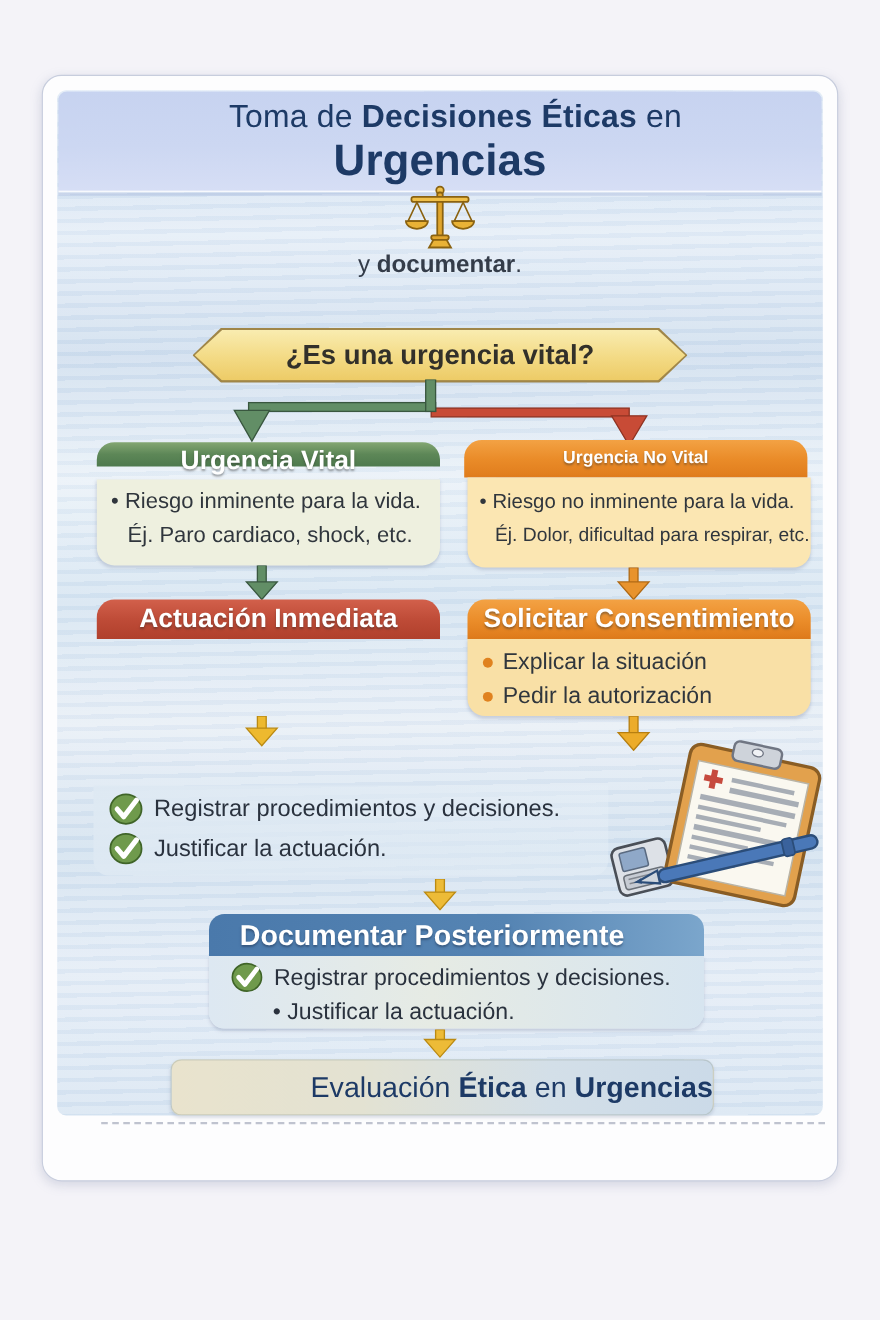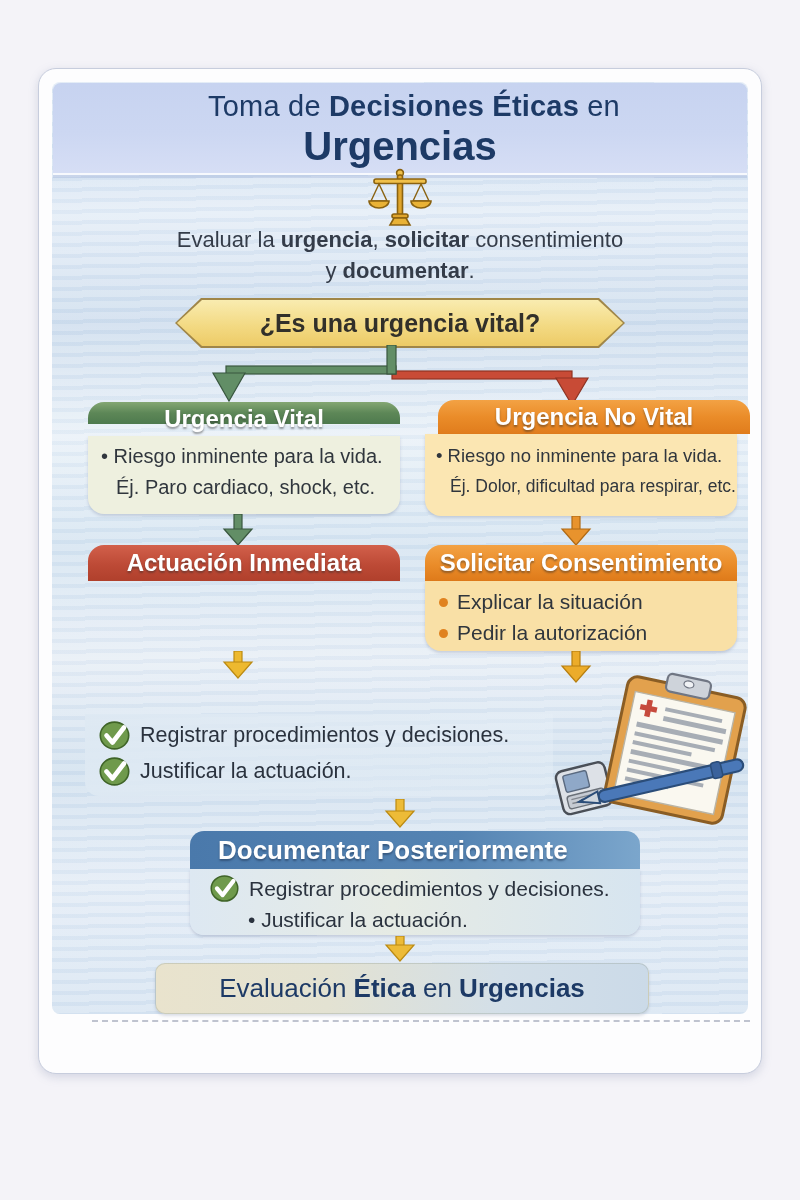--- a/index.html
+++ b/index.html
@@ -46,21 +46,21 @@
        text-shadow:0 2px 2px rgba(45,45,45,.45);}
   .bdy{position:absolute;border-radius:0 0 16px 16px;box-shadow:0 2px 3px rgba(120,130,160,.30);
        color:#30363d;}
 
   .vital-hdr{left:88px;top:402px;width:312px;height:22px;font-size:24px;line-height:34px;
     background:linear-gradient(180deg,#84a773 0%,#5d8757 50%,#4e7a4e 100%);}
   .vital-bdy{left:88px;top:436px;width:312px;height:78px;background:#eef0df;font-size:20px;}
   .vital-bdy .l1{position:absolute;left:13px;top:9px;}
   .vital-bdy .l2{position:absolute;left:28px;top:40px;}
 
-  .novital-hdr{left:438px;top:400px;width:312px;height:34px;font-size:24px;line-height:34px;
+  .novital-hdr{left:422px;top:400px;width:312px;height:34px;font-size:16px;line-height:34px;
     background:linear-gradient(180deg,#f3a244 0%,#ea8c29 50%,#e07c1c 100%);}
   .novital-bdy{left:425px;top:434px;width:312px;height:82px;background:#fbe6b2;}
   .novital-bdy .l1{position:absolute;left:11px;top:11px;font-size:18.5px;}
   .novital-bdy .l2{position:absolute;left:25px;top:42px;font-size:17.5px;}
 
   .accion-hdr{left:88px;top:545px;width:312px;height:36px;font-size:24px;line-height:36px;
     background:linear-gradient(180deg,#d2604b 0%,#bd4a36 55%,#b0402c 100%);}
   .accion-bdy{left:88px;top:581px;width:312px;height:70px;background:#f8e2d0;font-size:20.5px;}
   .solicitar-hdr{left:425px;top:545px;width:312px;height:36px;font-size:24px;line-height:36px;
     background:linear-gradient(180deg,#f3a244 0%,#ea8c29 55%,#de7a1a 100%);}
@@ -88,21 +88,21 @@
     color:#fff;font-weight:bold;font-size:26px;line-height:38px;padding-left:28px;box-sizing:border-box;
     text-shadow:0 2px 2px rgba(30,50,80,.5);}
   .doc-bdy{position:absolute;left:190px;top:869px;width:450px;height:66px;border-radius:0 0 14px 14px;
     background:linear-gradient(90deg,#dde8f2 0%,#e6ebe4 45%,#d7e5f0 100%);
     box-shadow:0 2px 3px rgba(120,130,160,.30);}
   .doc-bdy .i1{left:20px;top:5px;font-size:21px;}
   .doc-bdy .i2{left:58px;top:39px;font-size:21px;position:absolute;color:#2a323e;}
 
   .footer-bar{position:absolute;left:155px;top:963px;width:492px;height:49px;border-radius:10px;
     background:linear-gradient(90deg,#e9e3cd 0%,#e3e2d2 35%,#d3dfe8 70%,#cbdae8 100%);
-    border:1px solid rgba(150,160,150,.35);text-align:center;font-size:26px;line-height:49px;
+    border:1px solid rgba(150,160,150,.35);text-align:right;font-size:26px;line-height:49px;
     color:#1d3a66;box-shadow:0 2px 3px rgba(120,130,160,.25);}
 
   .dashline{position:absolute;left:92px;top:1020px;width:658px;border-top:2px dashed #bfc3cf;}
 
   .arrow{position:absolute;}
   .illus{position:absolute;left:545px;top:670px;}
 </style>
 </head>
 <body>
 
@@ -122,21 +122,20 @@
       <path d="M13 16 L5 33 L21 33 Z" fill="none" stroke-width="1.4"></path>
       <path d="M3 33 h20 a10 7 0 0 1 -20 0 Z" fill="#e9b236"></path>
       <path d="M55 16 L47 33 L63 33 Z" fill="none" stroke-width="1.4"></path>
       <path d="M45 33 h20 a10 7 0 0 1 -20 0 Z" fill="#e9b236"></path>
       <rect x="26" y="46" width="16" height="4" rx="2" fill="#e0a52c"></rect>
       <path d="M24 57 L44 57 L40 50 L28 50 Z" fill="#e9b236"></path>
     </g>
   </svg>
 
   <div class="subtitle">
-    <div><span>Evaluar la </span><span class="bold">urgencia</span><span>, </span><span class="bold">solicitar</span><span> consentimiento</span></div>
     <div><span>y </span><span class="bold">documentar</span><span>.</span></div>
   </div>
 
   <div class="hex-outer">
     <div class="hex-inner">¿Es una urgencia vital?</div>
   </div>
 
   <svg class="connector" width="400" height="62">
     <rect x="192" y="26" width="180" height="8" fill="#c84b36" stroke="#8f3322" stroke-width="1.2"></rect>
     <polygon points="356,33 388,33 372,60" fill="#c84b36" stroke="#8f3322" stroke-width="1.2"></polygon>

